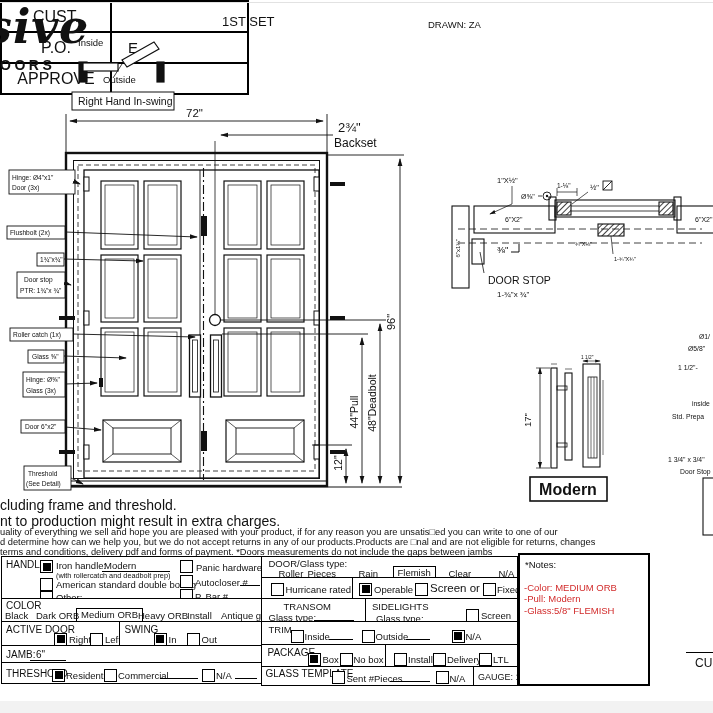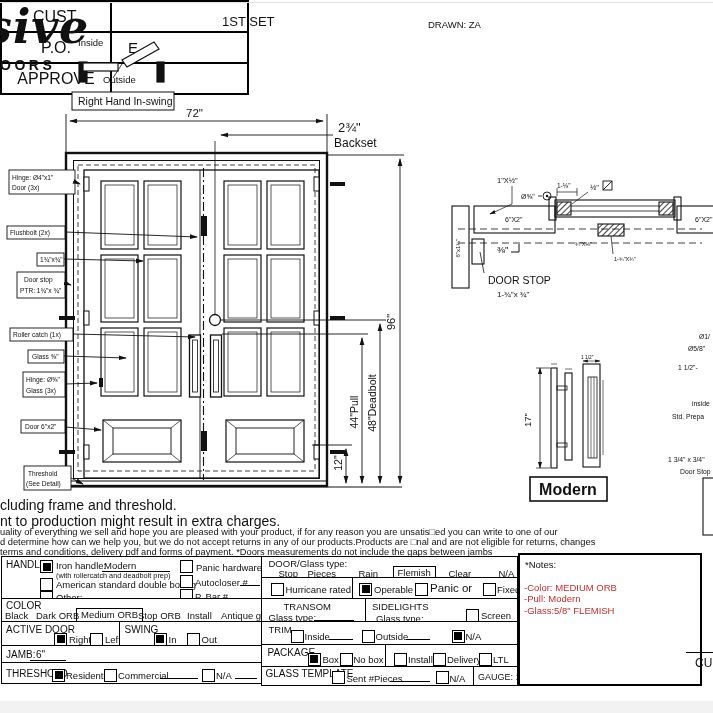--- a/index.html
+++ b/index.html
@@ -25,21 +25,21 @@
   
   .cell{position:absolute;border:1.5px solid #000;box-sizing:border-box;background:#fff;overflow:hidden;}
   .cell span{position:absolute;white-space:nowrap;font-size:9.5px;}
   .tt{font-size:10px !important;}
   .sm{font-size:7.3px !important;}
   .big{font-size:11.5px !important;}
   .cb{position:absolute;width:11px;height:11px;border:1.5px solid #000;background:#fff;box-sizing:content-box;}
   .cb.ck::after{content:"";position:absolute;inset:1.5px;background:#000;}
   .bl{position:absolute;border-bottom:1.2px solid #000;height:10px;}
   .boxed{border:1.5px solid #000;padding:0 4px 1px 4px;}
-  #notes-box{left:518px;top:553px;width:184px;height:133px;border:2px solid #000;box-sizing:border-box;}
+  #notes-box{left:518px;top:553px;width:132px;height:133px;border:2px solid #000;box-sizing:border-box;}
   .red{color:#d22b2b;}
   #notes-box div{position:absolute;font-size:9.5px;white-space:nowrap;}
   #footer-line{left:686px;top:652px;width:27px;height:0;border-top:1.5px solid #000;}
   #footer-cu{left:695px;top:656px;font-size:12px;}
 </style>
 </head>
 <body>
 
 <div class="abs topline"></div>
 
@@ -352,21 +352,21 @@
   <span class="cb" style="left:178px;top:32px"></span>
   <span style="left:193px;top:34px">P. Bar #</span>
   <span class="bl" style="left:225px;top:32px;width:25px"></span>
 </div>
 
 <div class="cell" style="left:1px;top:597.5px;width:261px;height:24.5px">
   <span class="tt" style="left:4px;top:1px">COLOR</span>
   <span style="left:3px;top:11px">Black</span>
   <span style="left:34px;top:11px">Dark ORB</span>
   <span class="boxed" style="left:74px;top:9px">Medium ORB</span>
-  <span style="left:136px;top:11px">Stop ORB</span>
+  <span style="left:136px;top:11px">Heavy ORB</span>
   <span style="left:185px;top:11px">Install</span>
   <span style="left:219px;top:11px">Antique gold</span>
 </div>
 
 <div class="cell" style="left:1px;top:620.5px;width:119px;height:25.5px">
   <span class="tt" style="left:4px;top:2px">ACTIVE DOOR</span>
   <span class="cb ck" style="left:52px;top:11px"></span>
   <span style="left:67px;top:12px">Right</span>
   <span class="cb" style="left:88px;top:11px"></span>
   <span style="left:103px;top:12px">Left</span>
@@ -392,37 +392,37 @@
   <span class="cb" style="left:102px;top:6px"></span>
   <span style="left:116px;top:7px">Commercial</span>
   <span class="bl" style="left:158px;top:5px;width:38px"></span>
   <span class="cb" style="left:200px;top:6px"></span>
   <span style="left:214px;top:7px">N/A</span>
   <span class="bl" style="left:233px;top:5px;width:22px"></span>
 </div>
 
 <div class="cell" style="left:260.5px;top:556px;width:257.5px;height:22px">
   <span style="left:7px;top:1px">DOOR/Glass type:</span>
-  <span style="left:17px;top:11px">Stop</span>
+  <span style="left:17px;top:11px">Roller</span>
   <span style="left:46px;top:11px">Pieces</span>
   <span style="left:97px;top:11px">Rain</span>
   <span class="boxed" style="left:131px;top:9px">Flemish</span>
   <span style="left:187px;top:11px">Clear</span>
   <span style="left:237px;top:11px">N/A</span>
 </div>
 
 <div class="cell" style="left:260.5px;top:576.5px;width:93px;height:22.5px">
   <span class="cb" style="left:9px;top:5px"></span>
   <span style="left:24px;top:6px">Hurricane rated</span>
 </div>
 <div class="cell" style="left:352px;top:576.5px;width:166px;height:22.5px">
   <span class="cb ck" style="left:6px;top:5px"></span>
   <span style="left:21px;top:6px">Operable</span>
   <span class="cb" style="left:62px;top:5px"></span>
-  <span class="big" style="left:77px;top:4px">Panic or</span>
+  <span class="big" style="left:77px;top:4px">Screen or</span>
   <span class="cb" style="left:130px;top:5px"></span>
   <span style="left:144px;top:6px">Fixed</span>
 </div>
 
 <div class="cell" style="left:260.5px;top:597.5px;width:106px;height:24.5px">
   <span style="left:22px;top:2px">TRANSOM</span>
   <span style="left:7px;top:13px">Glass type:</span>
   <span class="bl" style="left:52px;top:11px;width:40px"></span>
 </div>
 <div class="cell" style="left:365px;top:597.5px;width:153px;height:24.5px">

